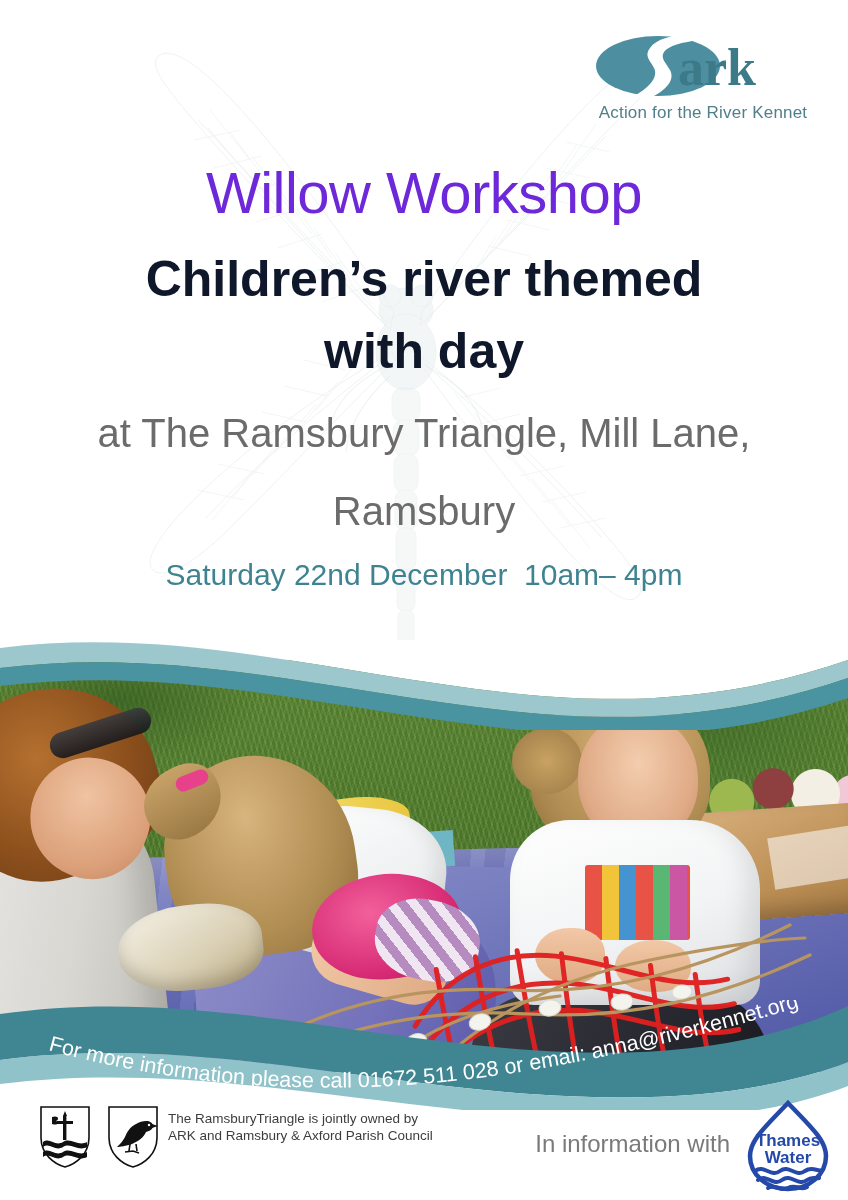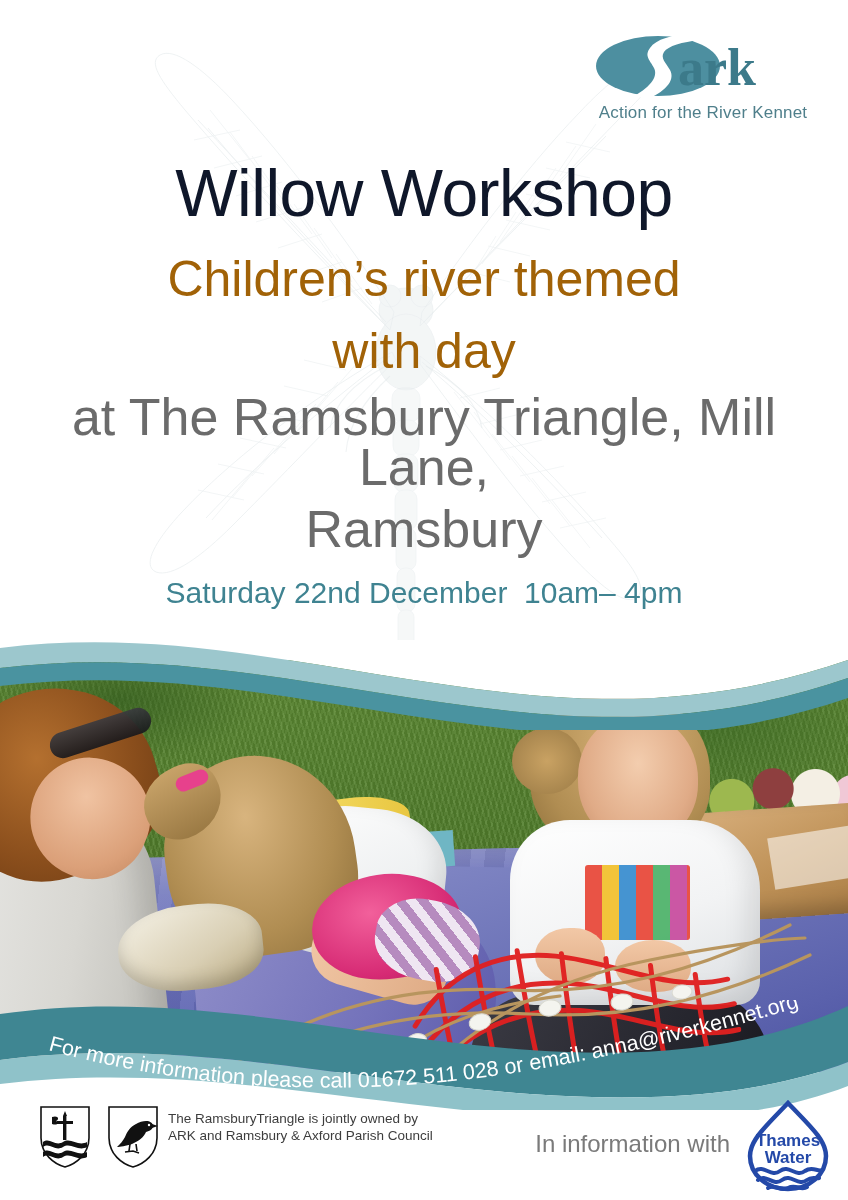--- a/index.html
+++ b/index.html
@@ -11,23 +11,23 @@
   .watermark svg{width:100%;height:100%;}
 
   
   .ark-logo{position:absolute;right:30px;top:30px;width:230px;height:105px;text-align:center;}
   .ark-mark{position:relative;width:215px;height:72px;margin:0 auto;}
   .ark-mark svg{width:100%;height:100%;display:block;}
   .ark-tagline{font-size:17px;color:#4f7f8b;letter-spacing:.2px;margin-top:1px;white-space:nowrap;}
 
   
   .headings{position:absolute;left:0;top:150px;width:848px;text-align:center;padding:0 18px;box-sizing:border-box;}
-  .title{font-size:66px;line-height:86px;color:#0f172a;font-weight:400;letter-spacing:-0.5px;}
-  .subtitle{font-size:50px;line-height:58px;color:#a16207;font-weight:400;margin-top:14px;}
-  .venue{font-size:52px;line-height:50px;color:#6b6b6b;font-weight:400;margin-top:12px;}
+  .title{font-size:58px;line-height:86px;color:#6d28d9;font-weight:400;letter-spacing:-0.5px;}
+  .subtitle{font-size:50px;line-height:58px;color:#0f172a;font-weight:700;margin-top:14px;}
+  .venue{font-size:40px;line-height:50px;color:#6b6b6b;font-weight:400;margin-top:28px;}
   .date{font-size:30px;line-height:38px;color:#3f8391;font-weight:400;margin-top:20px;white-space:pre;}
   .free{font-size:31px;line-height:40px;color:#6b6b6b;font-weight:400;margin-top:8px;}
 
   
   .photo-band{position:absolute;left:0;top:660px;width:848px;height:412px;overflow:hidden;}
   .photo{position:absolute;left:0;top:0;width:848px;height:412px;}
 
   
   .ph-grass{position:absolute;inset:0;
     background:

